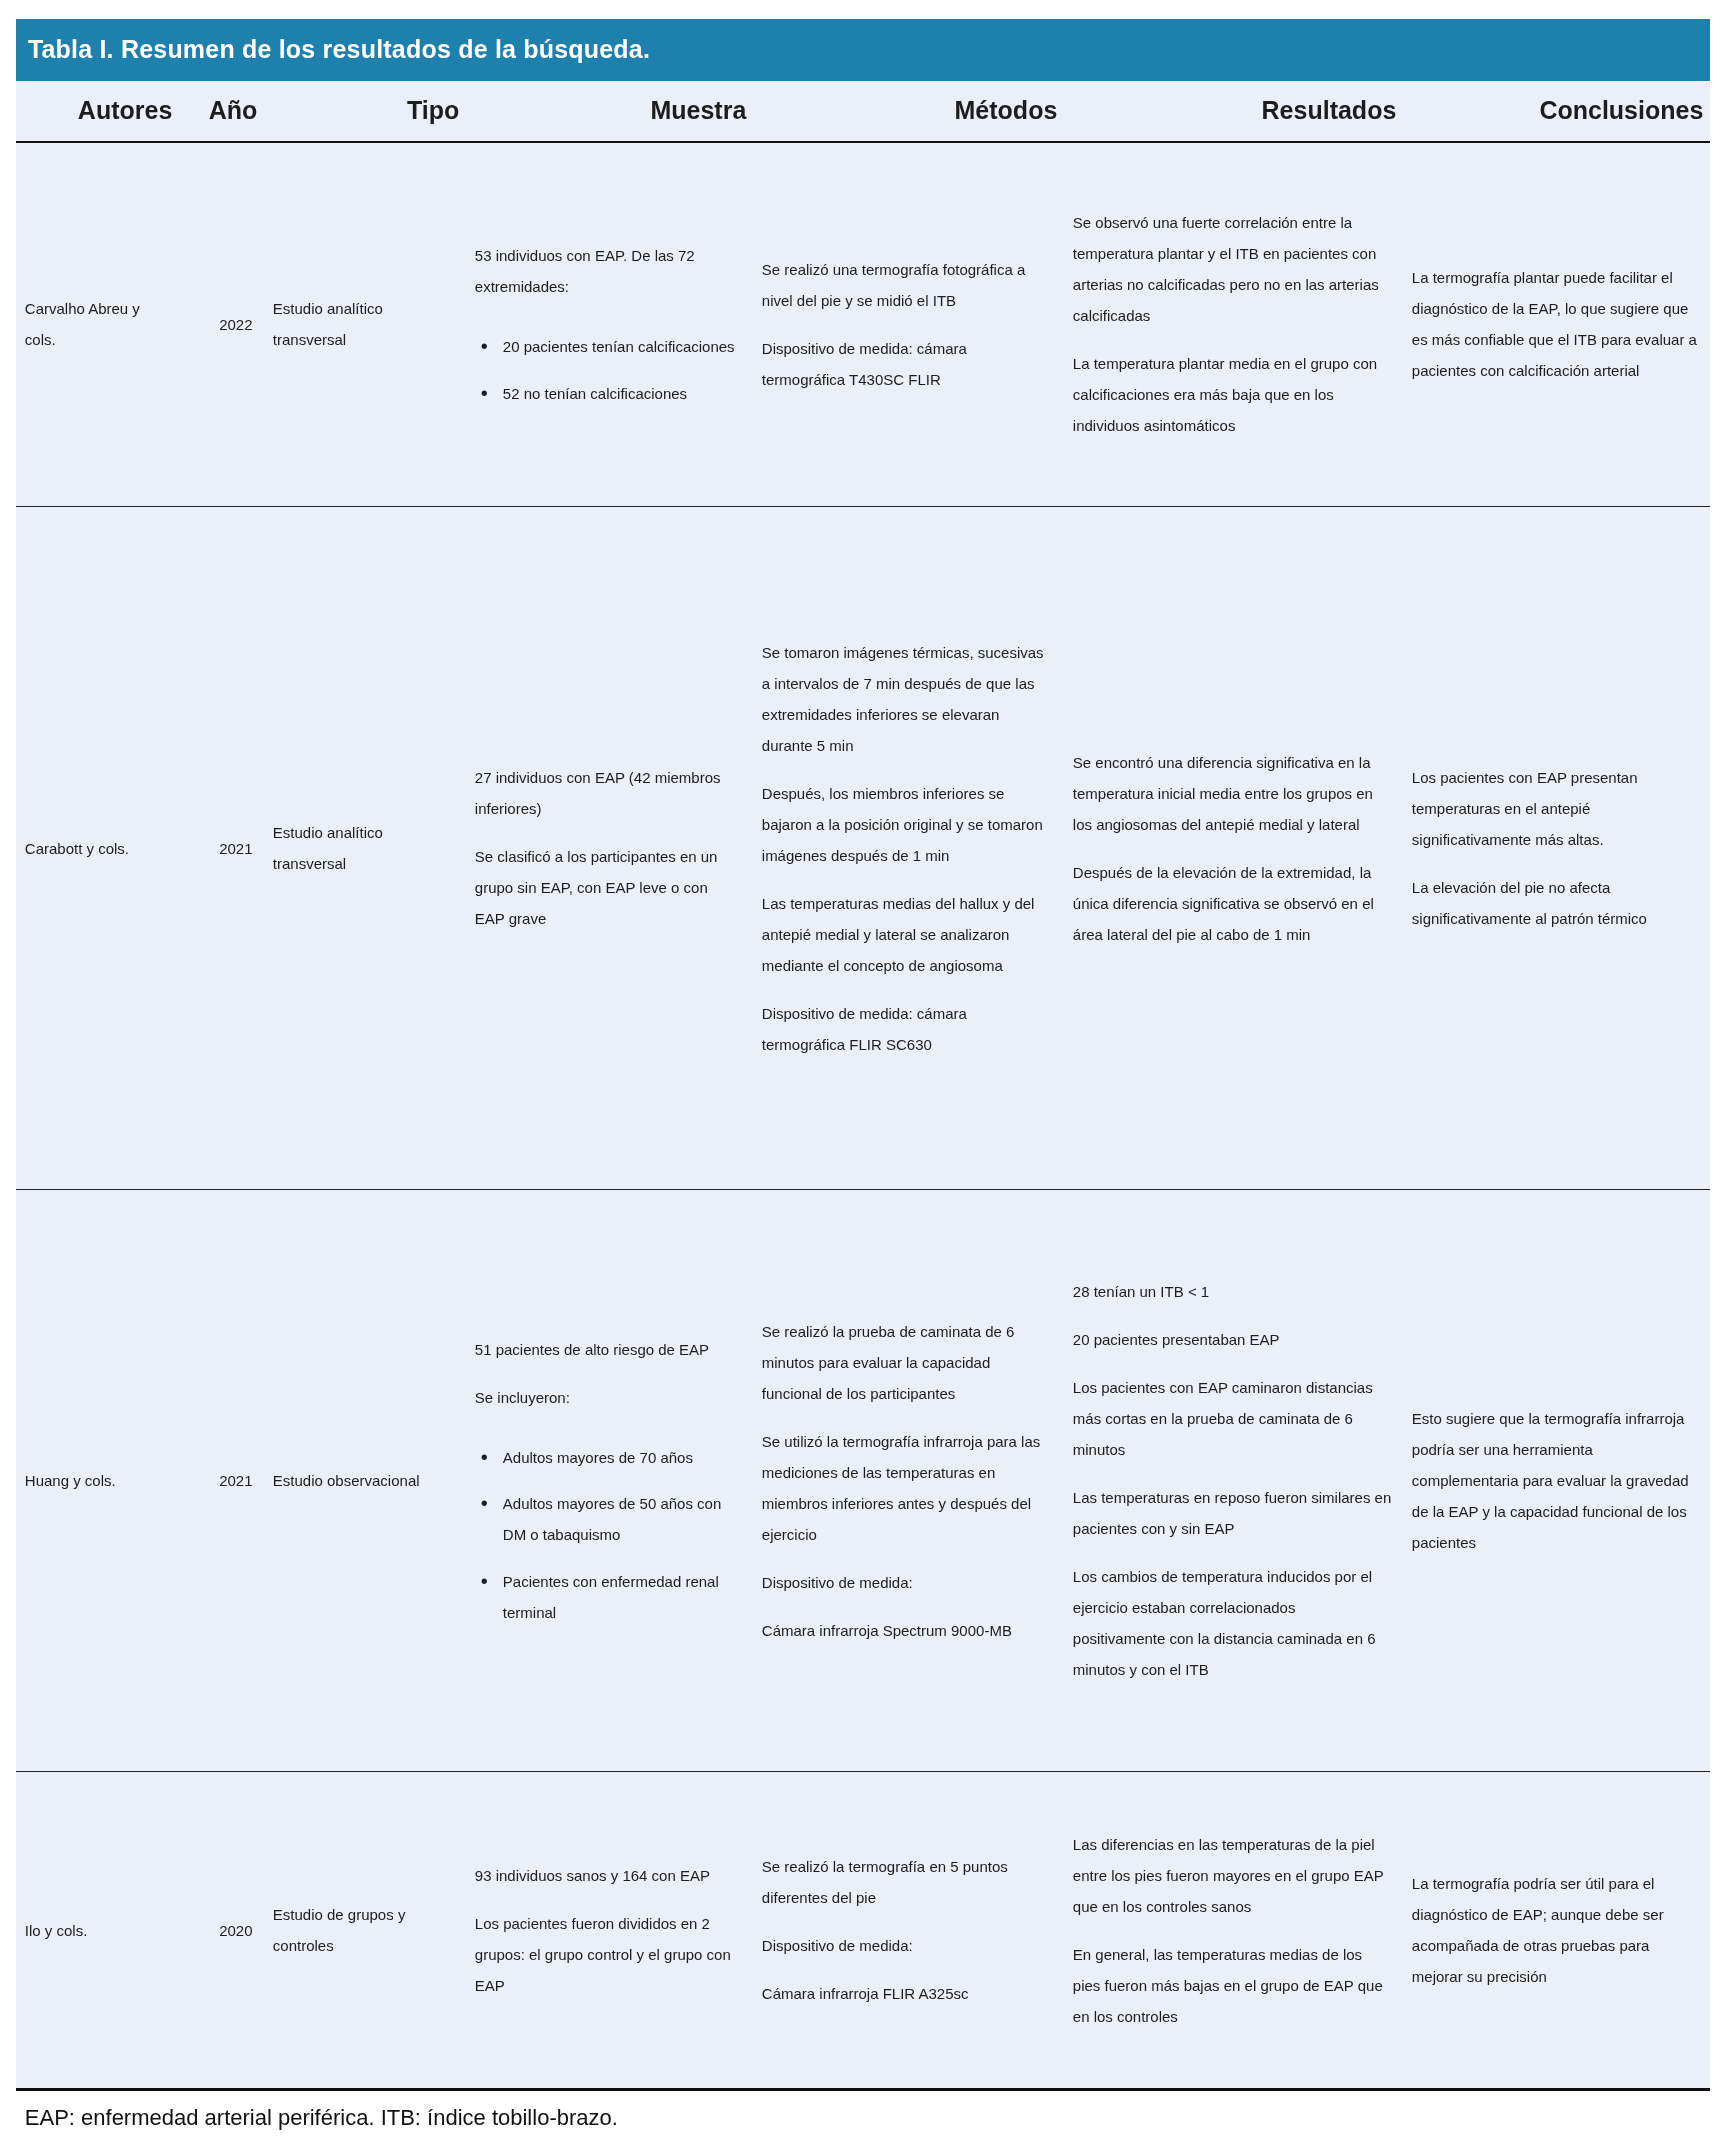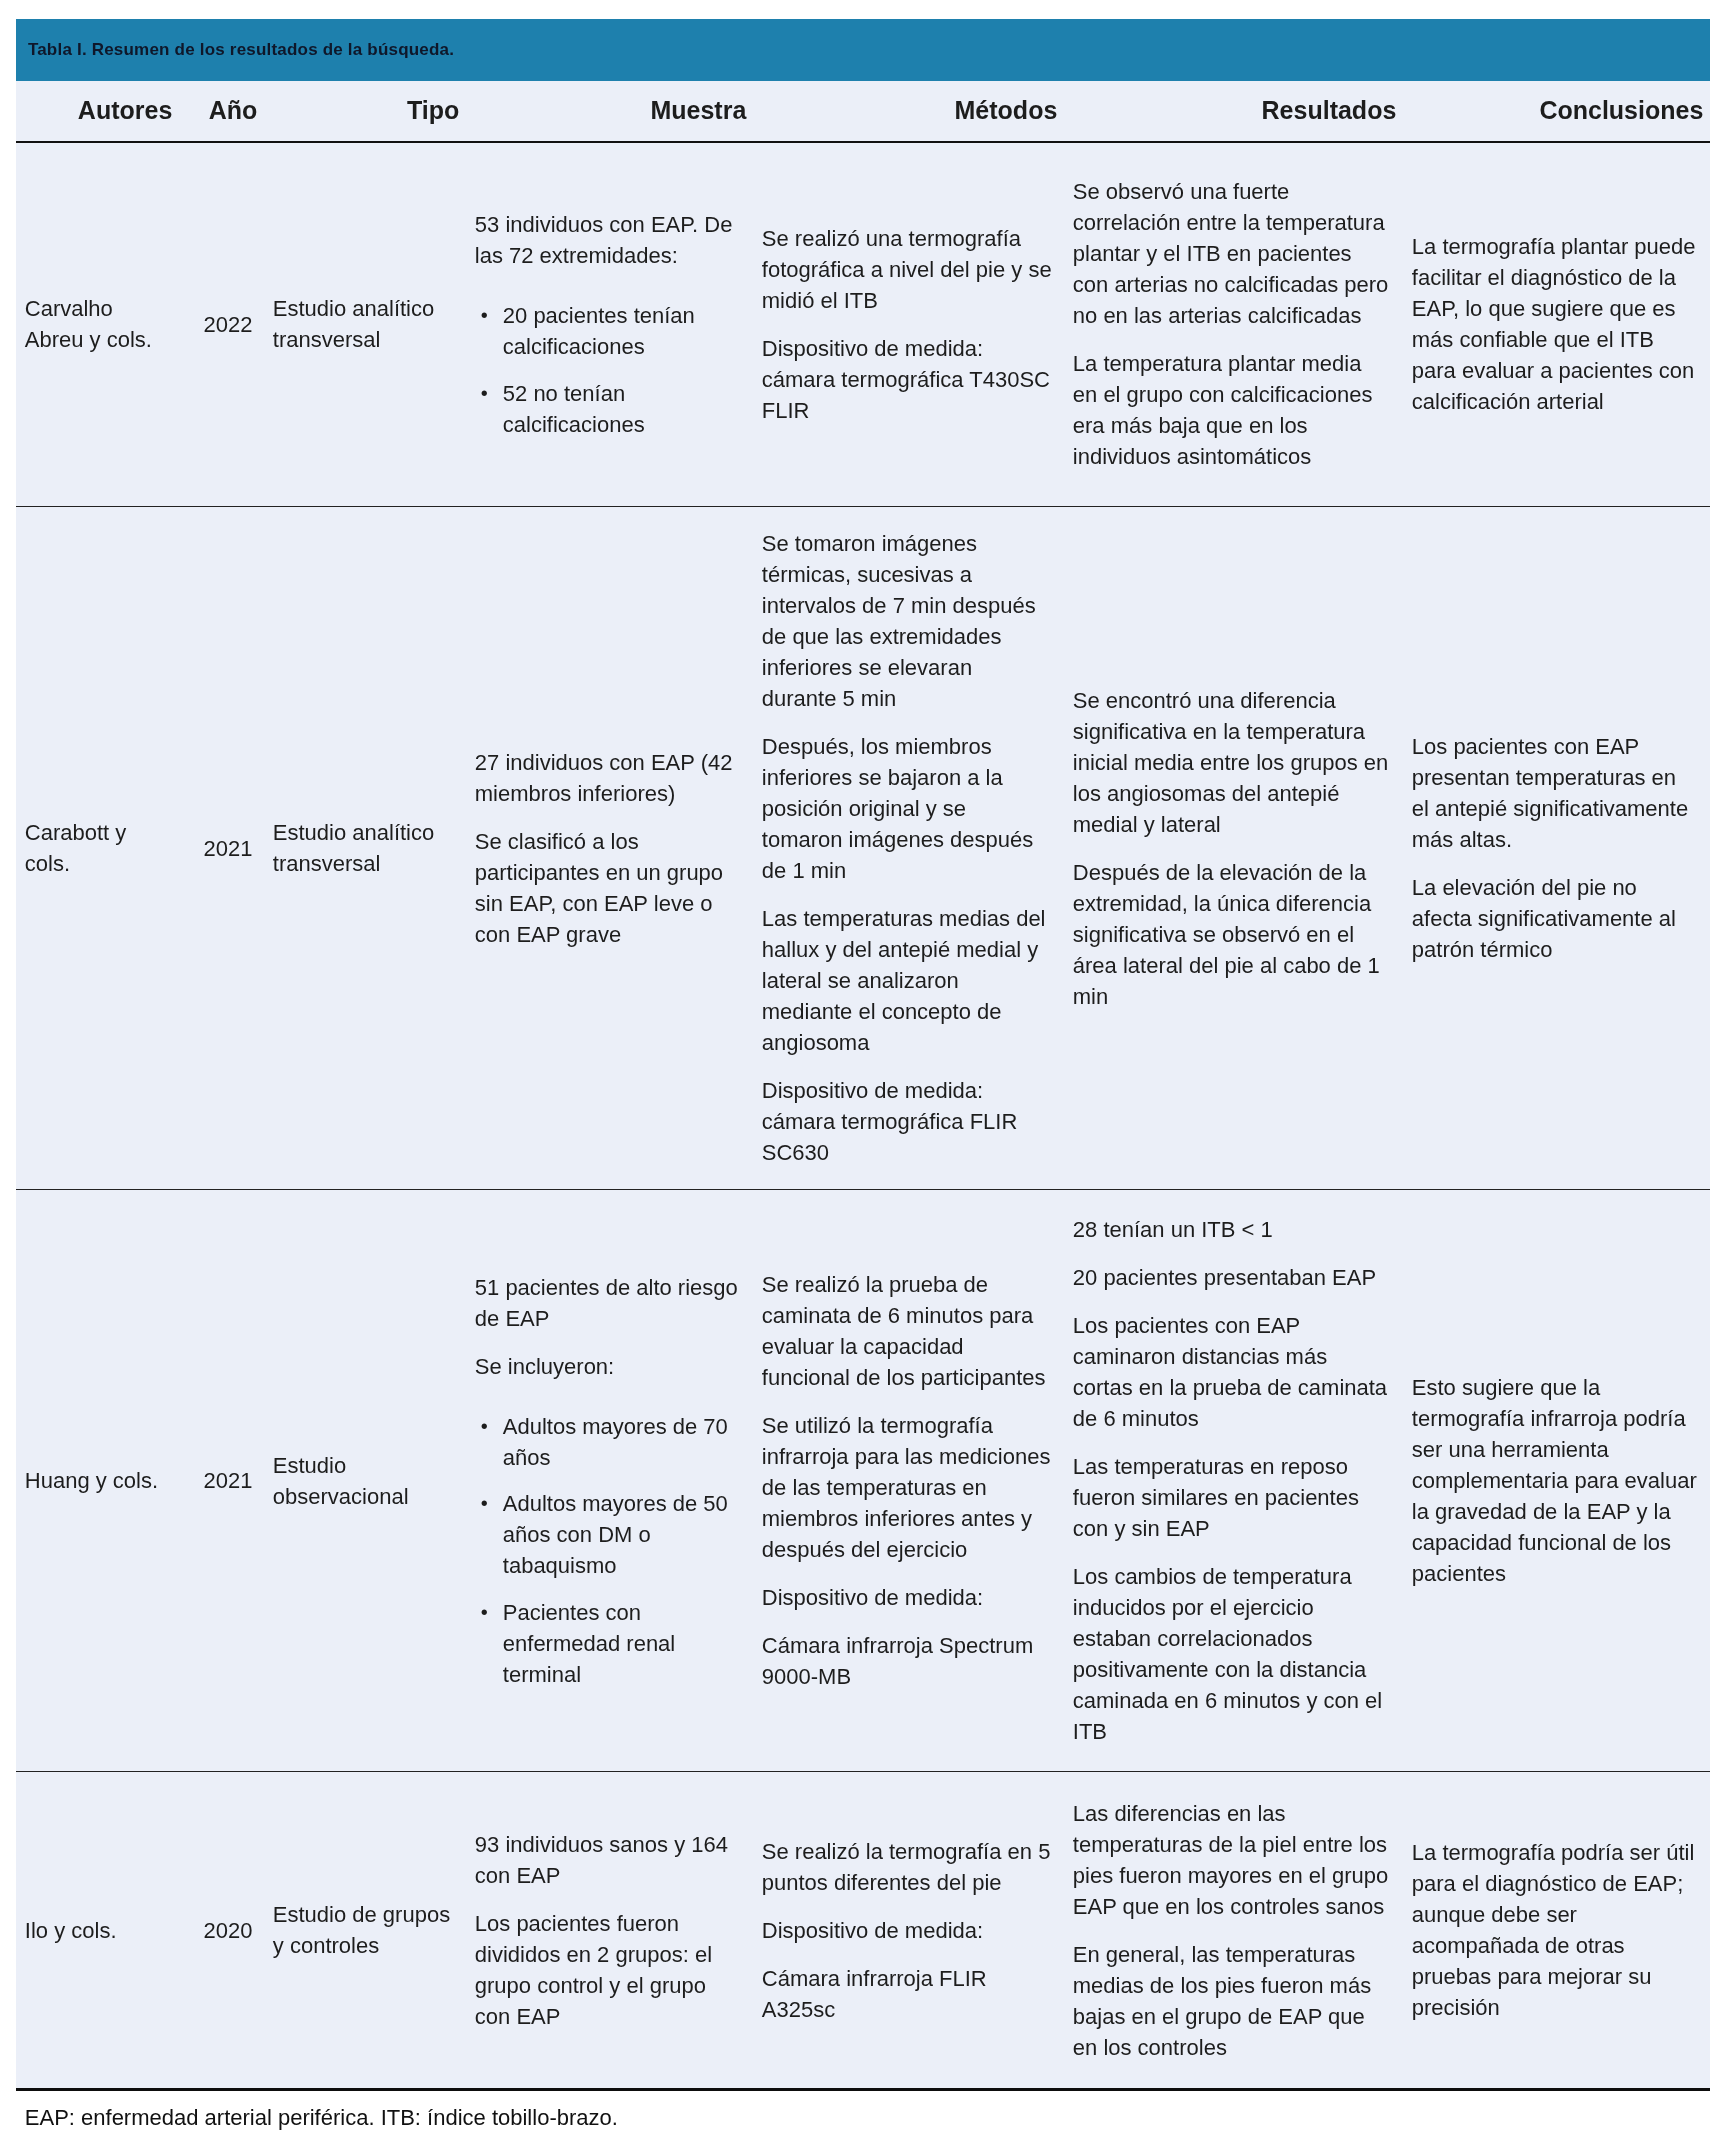--- a/index.html
+++ b/index.html
@@ -16,21 +16,21 @@
     color:var(--ink);
   }
   .page{padding:18.6px 15.5px 0 15.5px;}
   .title-bar{
     width:1694px;height:62px;
     background:var(--title-bg);
     display:flex;align-items:center;
     padding-left:12.4px;
   }
   .title-bar .title{
-    color:#0f172a;font-size:17px;font-weight:bold;letter-spacing:0.2px;
+    color:#ffffff;font-size:25px;font-weight:bold;letter-spacing:0.2px;
   }
   table.summary{
     width:1694px;
     border-collapse:collapse;
     table-layout:fixed;
     background:var(--table-bg);
   }
   col.c0{width:163px}
   col.c1{width:85px}
   col.c2{width:202px}
@@ -40,21 +40,21 @@
   col.c6{width:307px}
   thead th{
     height:61px;
     font-size:25px;font-weight:bold;
     text-align:right;vertical-align:middle;
     border-bottom:2.3px solid #111;
     padding:0 6.2px;
   }
   tbody td{
     vertical-align:middle;
-    font-size:22px;line-height:31px;
+    font-size:15px;line-height:31px;
     padding:20px 11px 20px 9.3px;
     border-bottom:1.6px solid #222;
   }
   tbody tr:last-child td{border-bottom:3.1px solid #0d0d0d;}
   tr.r0{height:365px}
   tr.r1{height:683px}
   tr.r2{height:582px}
   tr.r3{height:318px}
   td.anio{text-align:right;}
   td p{margin:0 0 17px 0;}

